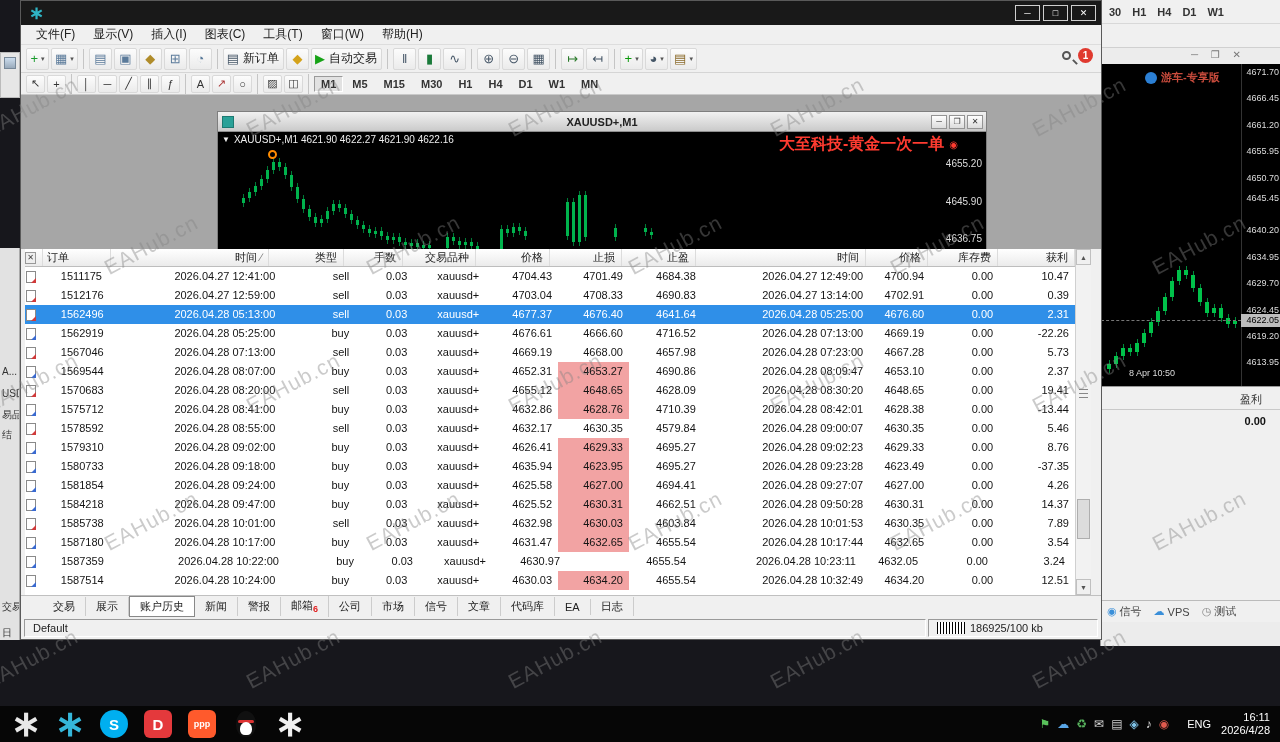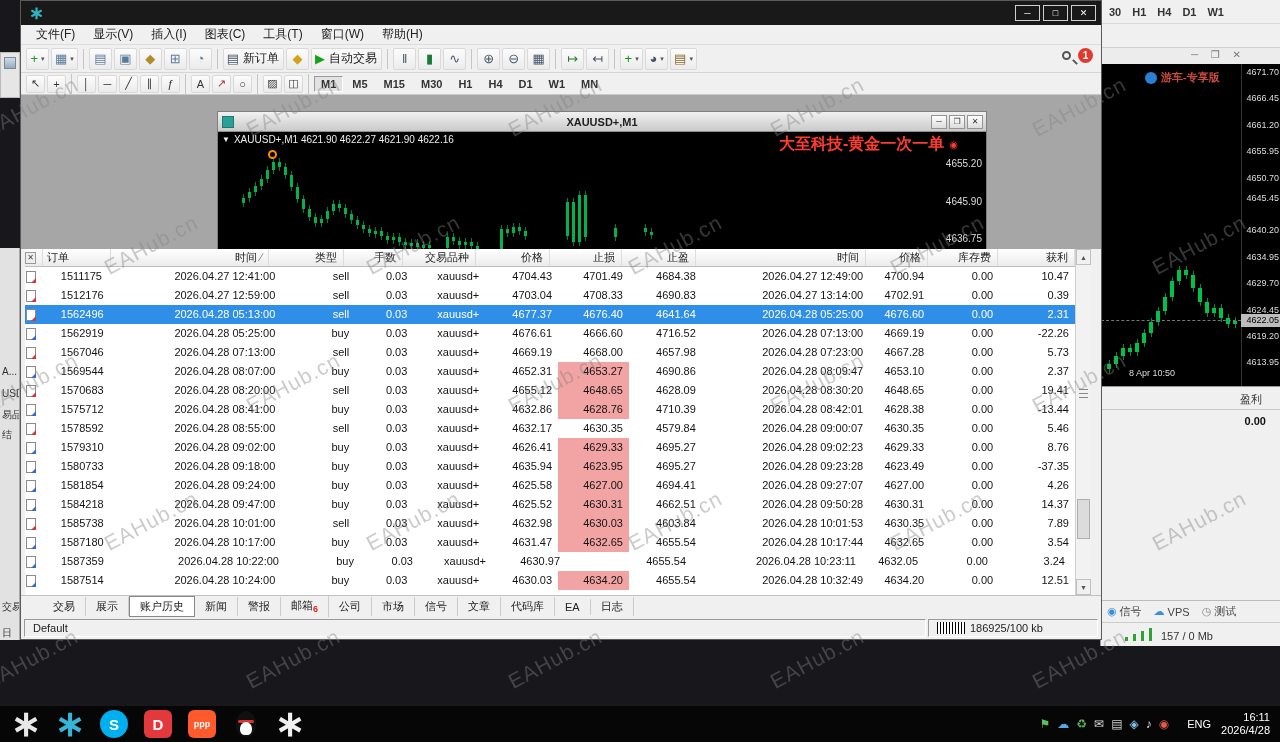--- a/index.html
+++ b/index.html
@@ -176,27 +176,20 @@
         </span>
         <span style="display: flex; align-items: center; gap: 3px; font-size: 11px; color: rgb(68, 68, 68);">
           <span style="color: rgb(58, 143, 217); font-size: 11px;">☁</span>
           <span>VPS</span>
         </span>
         <span style="display: flex; align-items: center; gap: 3px; font-size: 11px; color: rgb(68, 68, 68);">
           <span style="color: rgb(138, 138, 138); font-size: 11px;">◷</span>
           <span>测试</span>
         </span>
       </div>
-    <div style="position:absolute;left:0;top:622px;width:100%;height:24px;background:#f0f0f0;border-top:1px solid #ccc;display:flex;align-items:flex-end;gap:5px;padding:0 0 5px 24px;">
-      <span style="display:inline-block;width:3px;height:4px;background:#2fa32f;"></span>
-      <span style="display:inline-block;width:3px;height:7px;background:#2fa32f;"></span>
-      <span style="display:inline-block;width:3px;height:10px;background:#2fa32f;"></span>
-      <span style="display:inline-block;width:3px;height:13px;background:#2fa32f;"></span>
-      <span style="font-size:11px;color:#333;margin-left:4px;position:relative;top:1px;">157 / 0 Mb</span>
-    </div>
   </div>
 
   <div style="position:absolute;left:0;top:52px;width:20px;height:46px;background:#e6e6e6;border:1px solid #bbb;z-index:2;">
     <div style="width:12px;height:12px;margin:4px auto;border:1px solid #789;background:linear-gradient(#cde,#9ab);"></div>
   </div>
   <div id="leftstrip" style="position:absolute;left:0;top:248px;width:20px;height:392px;background:#e2e2e2;border-right:1px solid #aaa;overflow:hidden;z-index:2;">
       <span class="leftfrag" style="top: 118px;">A...</span>
       <span class="leftfrag" style="top: 140px;">USD</span>
       <span class="leftfrag" style="top: 160px;">易品</span>
       <span class="leftfrag" style="top: 180px;">结</span>

